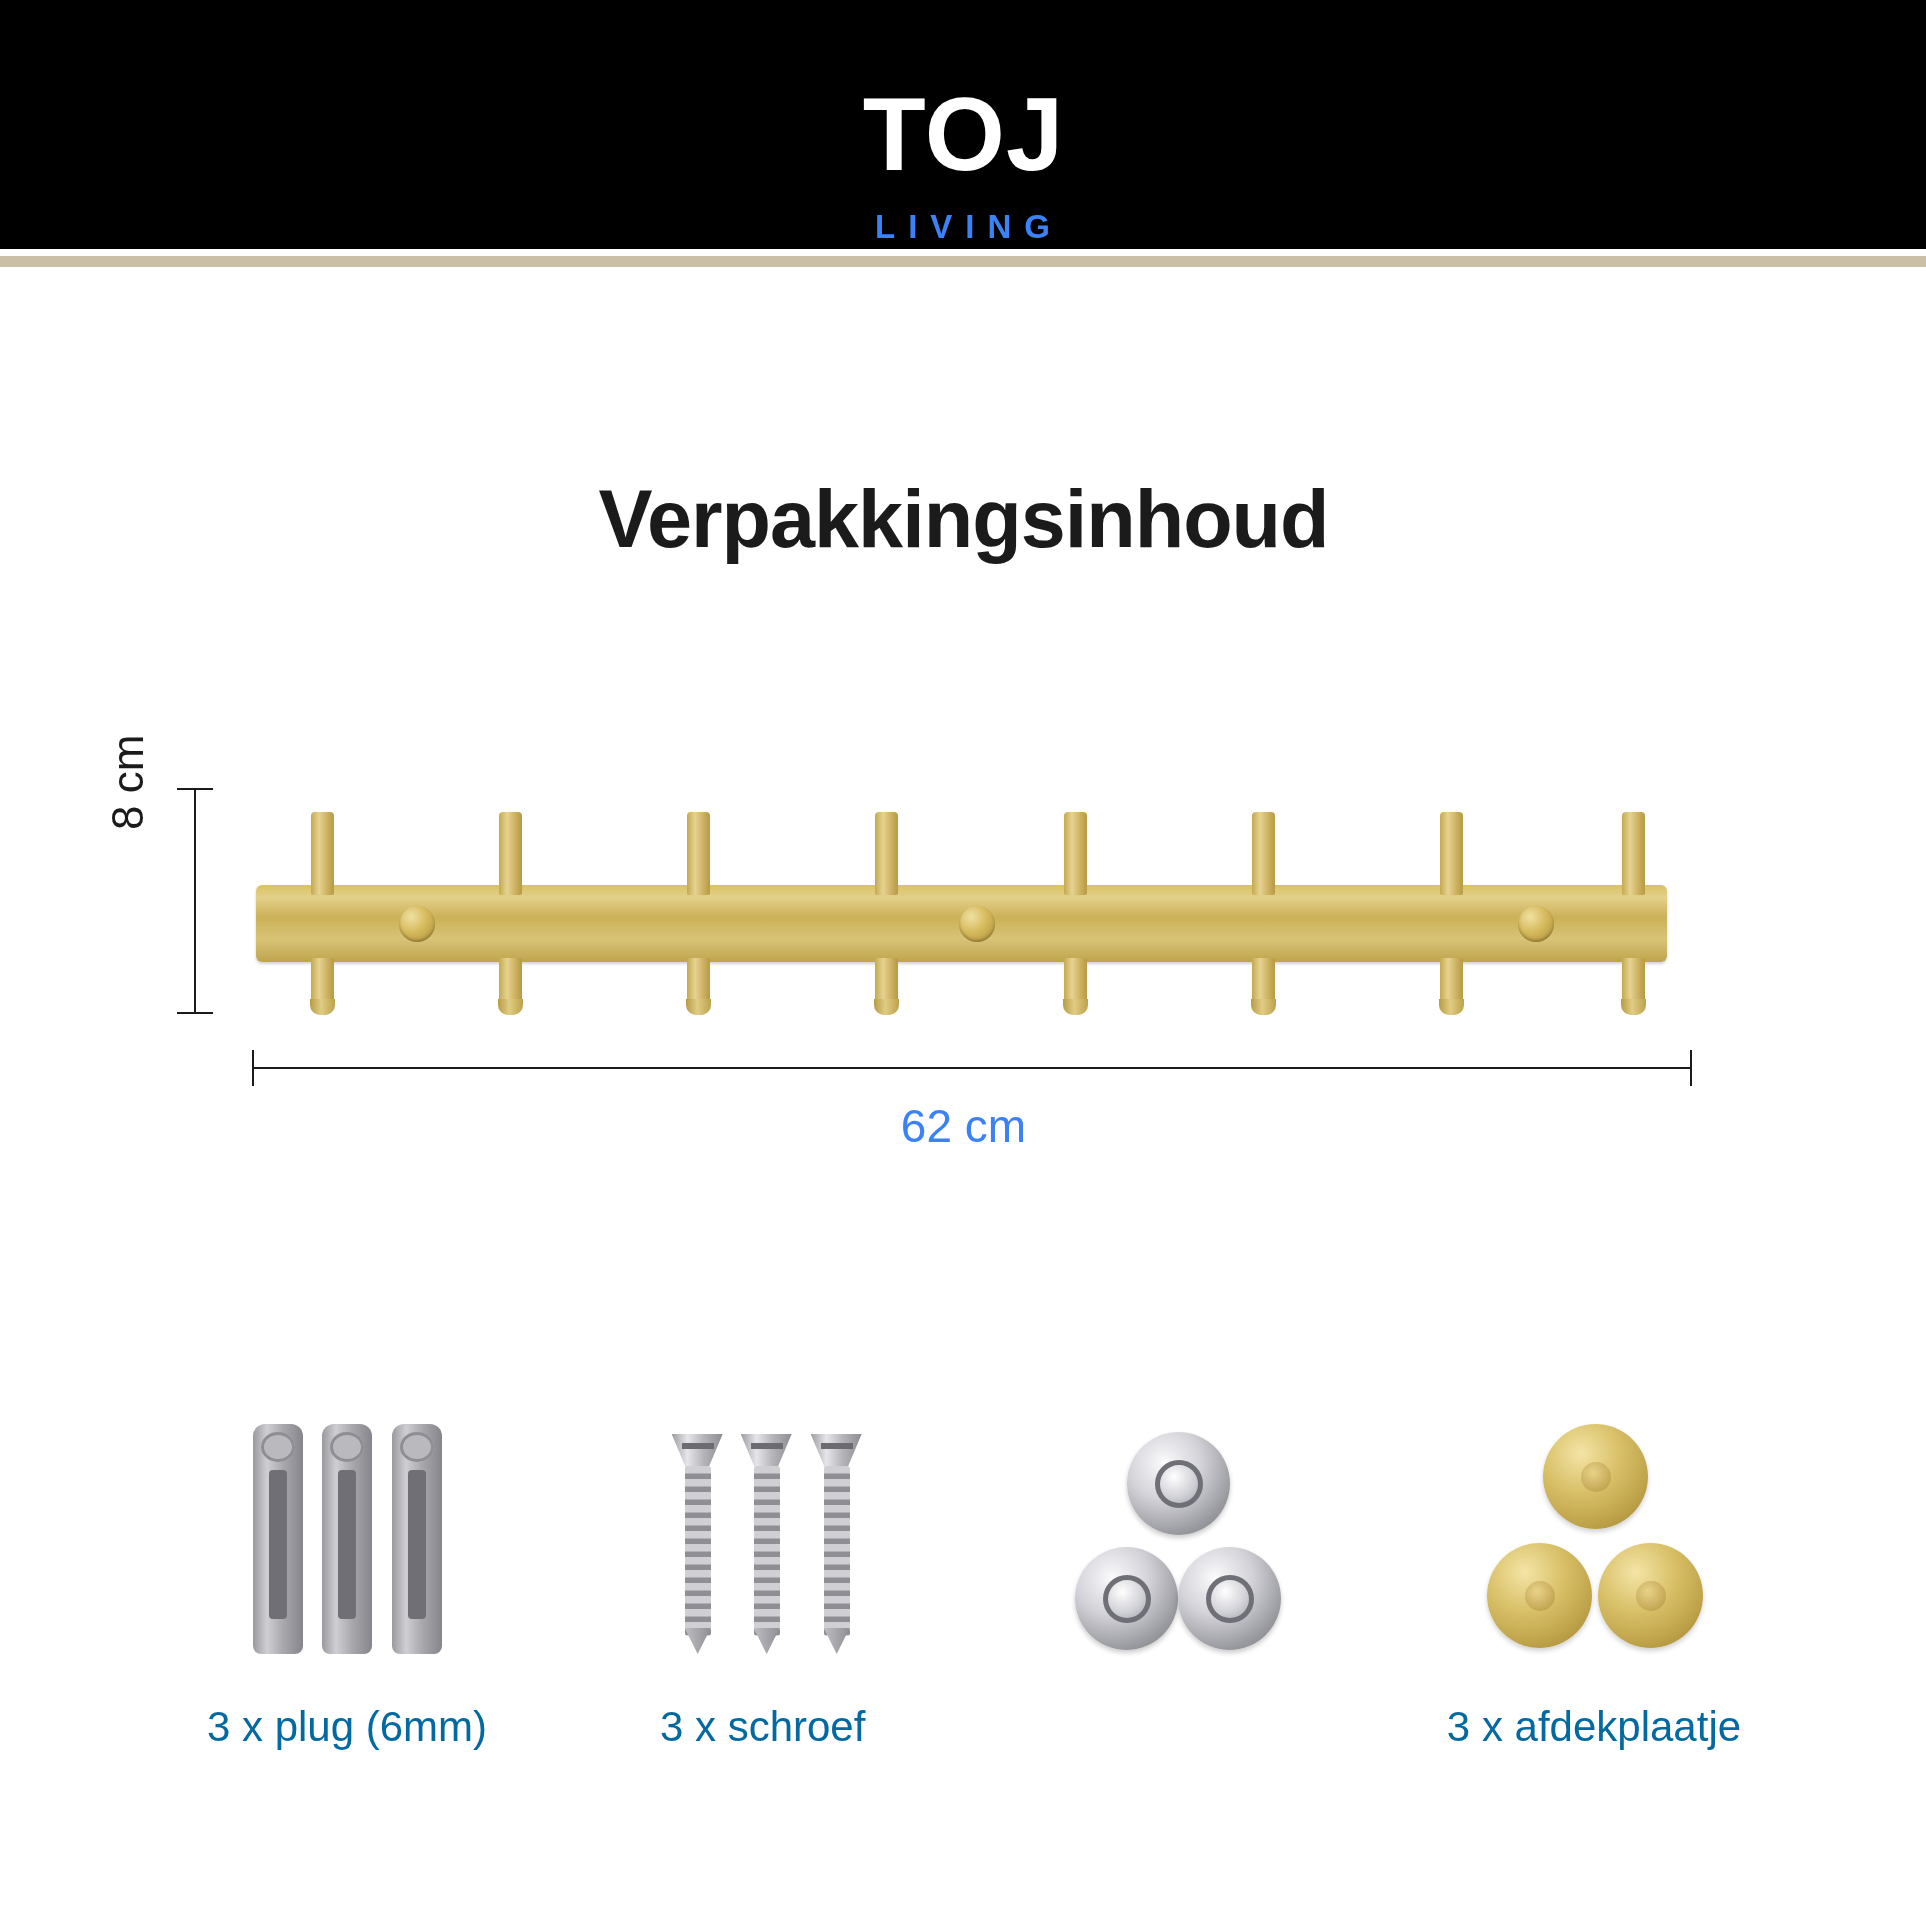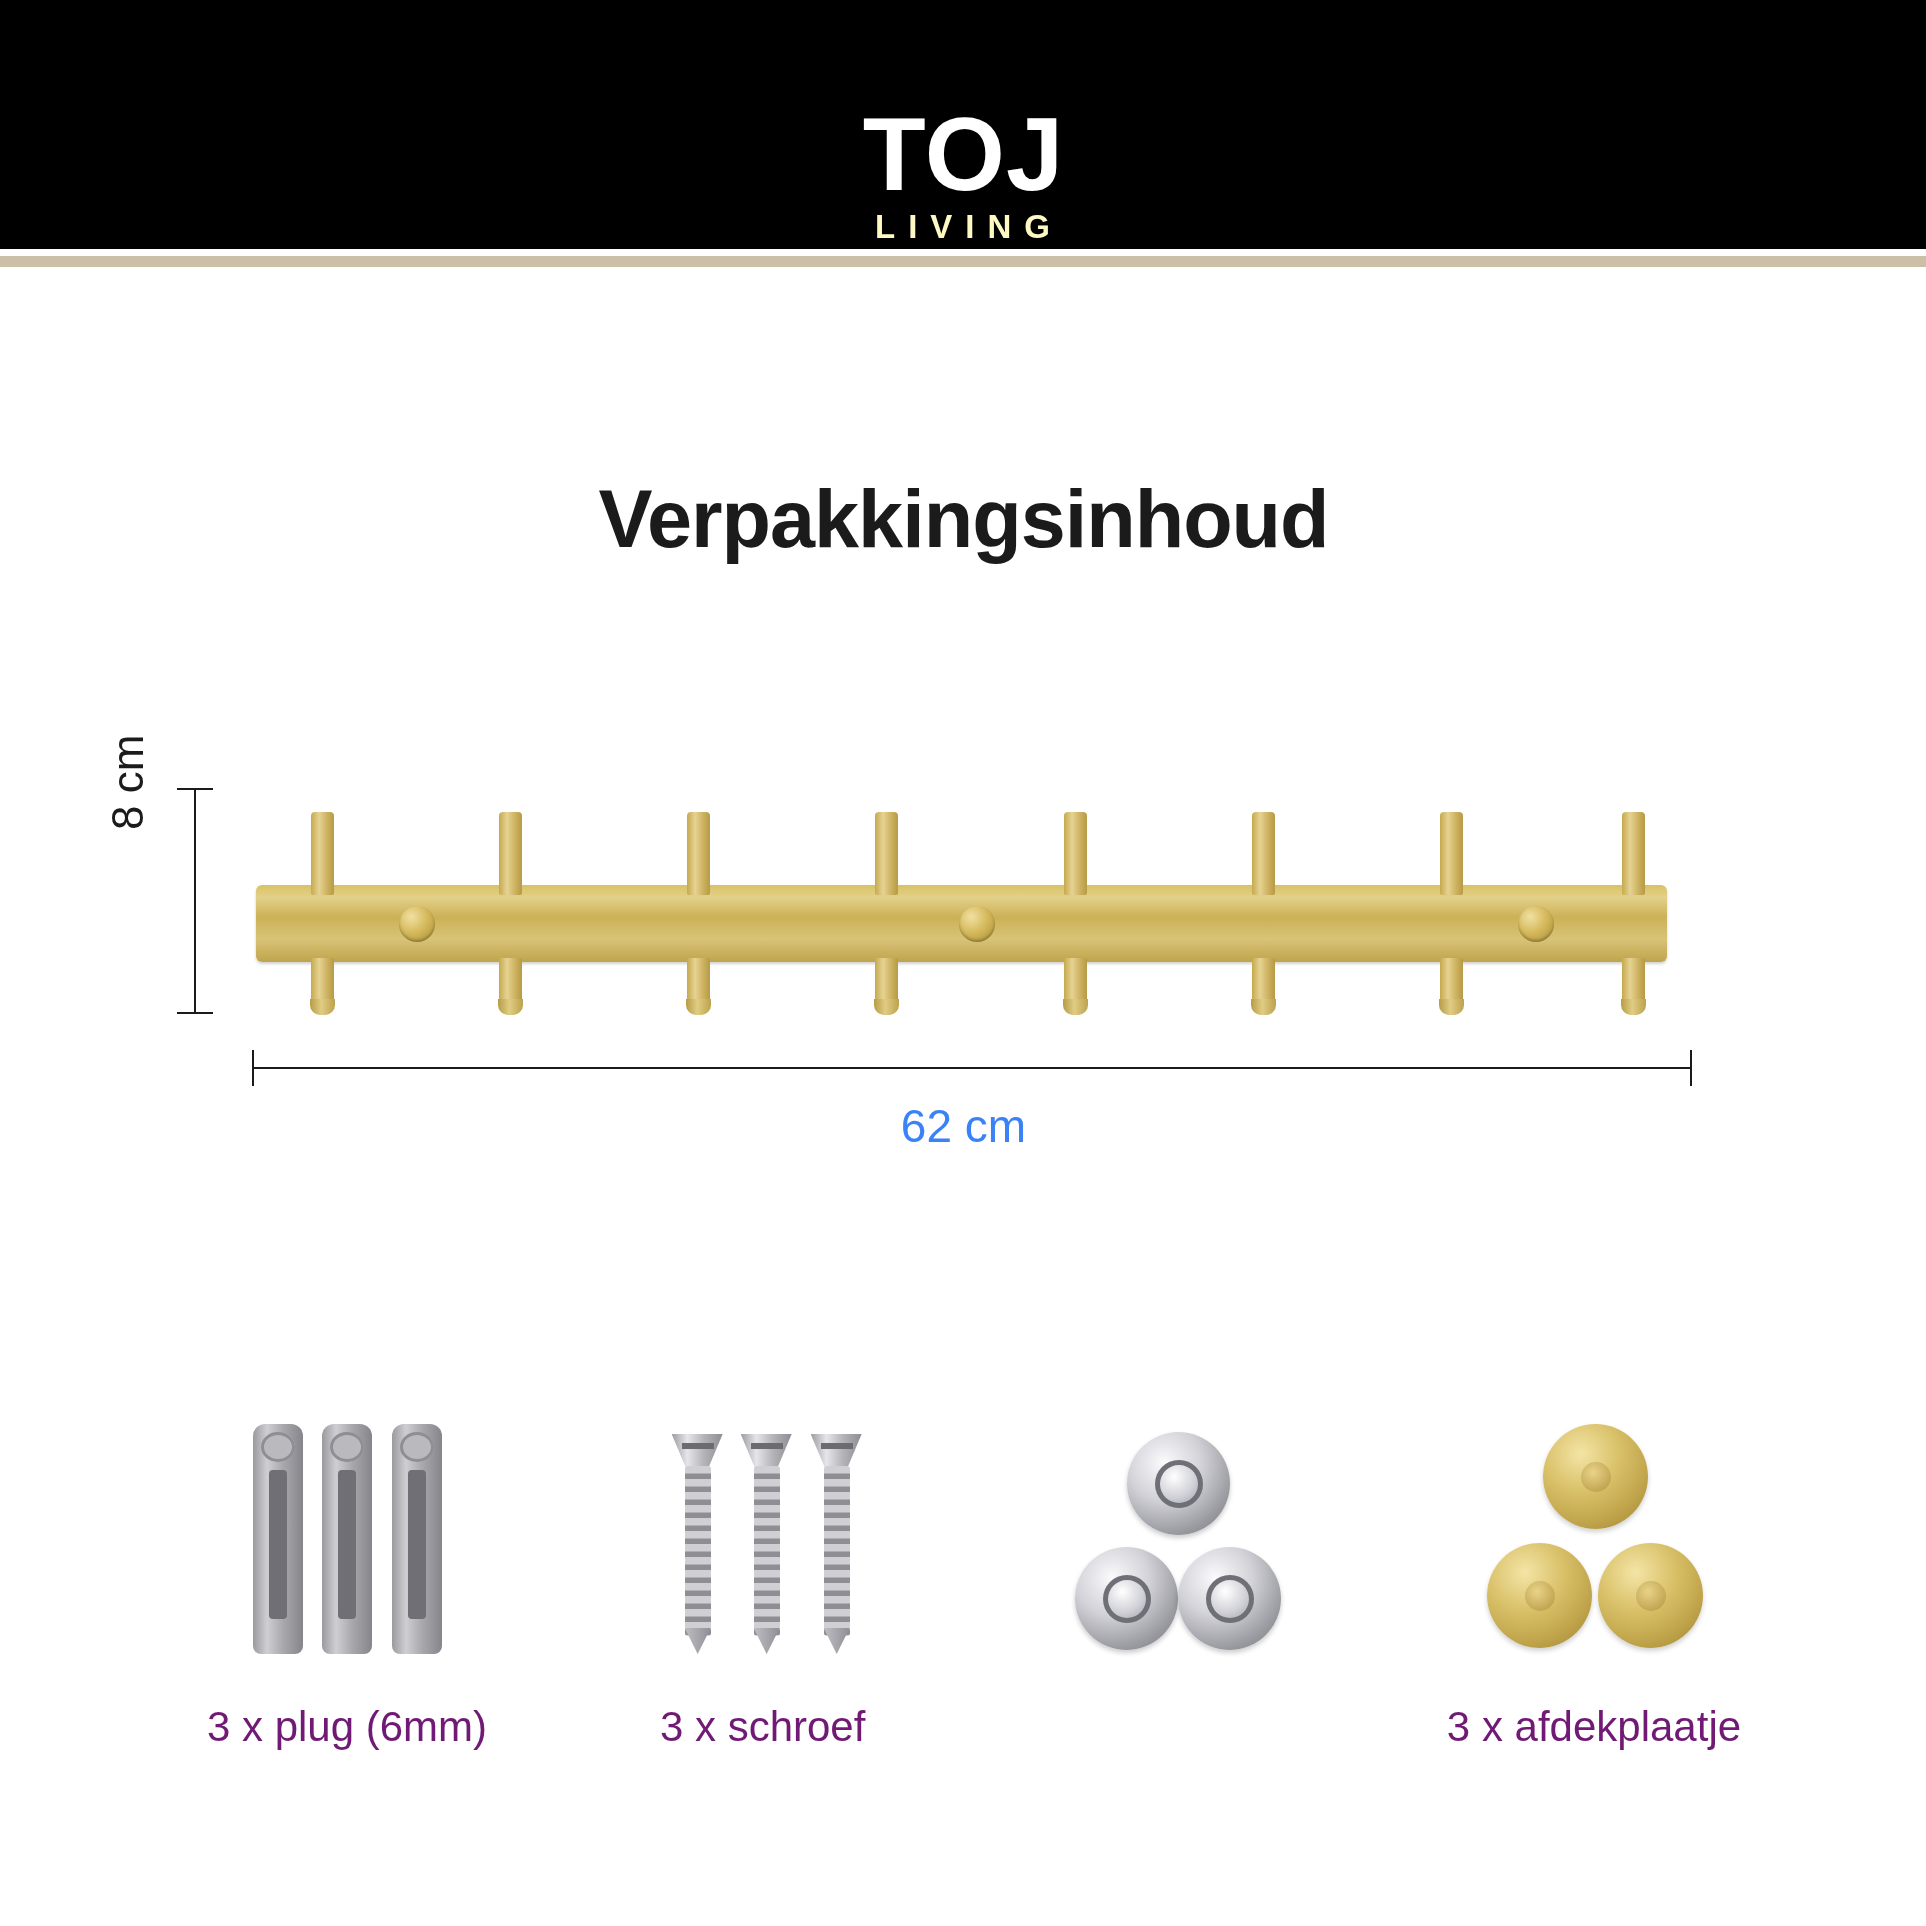--- a/index.html
+++ b/index.html
@@ -36,23 +36,23 @@
     font-weight: bold;
     letter-spacing: 1px;
     line-height: 1;
     color: #ffffff;
   }
   .brand-bottom {
     font-size: 33px;
     font-weight: bold;
     letter-spacing: 13px;
     line-height: 1;
-    margin-top: 4px;
+    margin-top: 24px;
     padding-left: 11px;
-    color: #fef9c3;
+    color: #3b82f6;
   }
   .accent-rule {
     position: absolute;
     top: 256px;
     left: 0;
     width: 1927px;
     height: 11px;
     background: #cbbfa7;
   }
 
@@ -192,21 +192,21 @@
     width: 396px;
     text-align: center;
   }
   .part-art {
     height: 267px;
     position: relative;
   }
   .part-label {
     margin-top: 30px;
     font-size: 42px;
-    color: #701a75;
+    color: #0369a1;
   }
 
   
   .plug {
     position: absolute;
     top: 18px;
     width: 50px;
     height: 230px;
     border-radius: 12px 12px 8px 8px;
     background: linear-gradient(90deg,#9a9a9e 0%, #cfcfd3 28%, #a8a8ad 60%, #85858b 100%);

